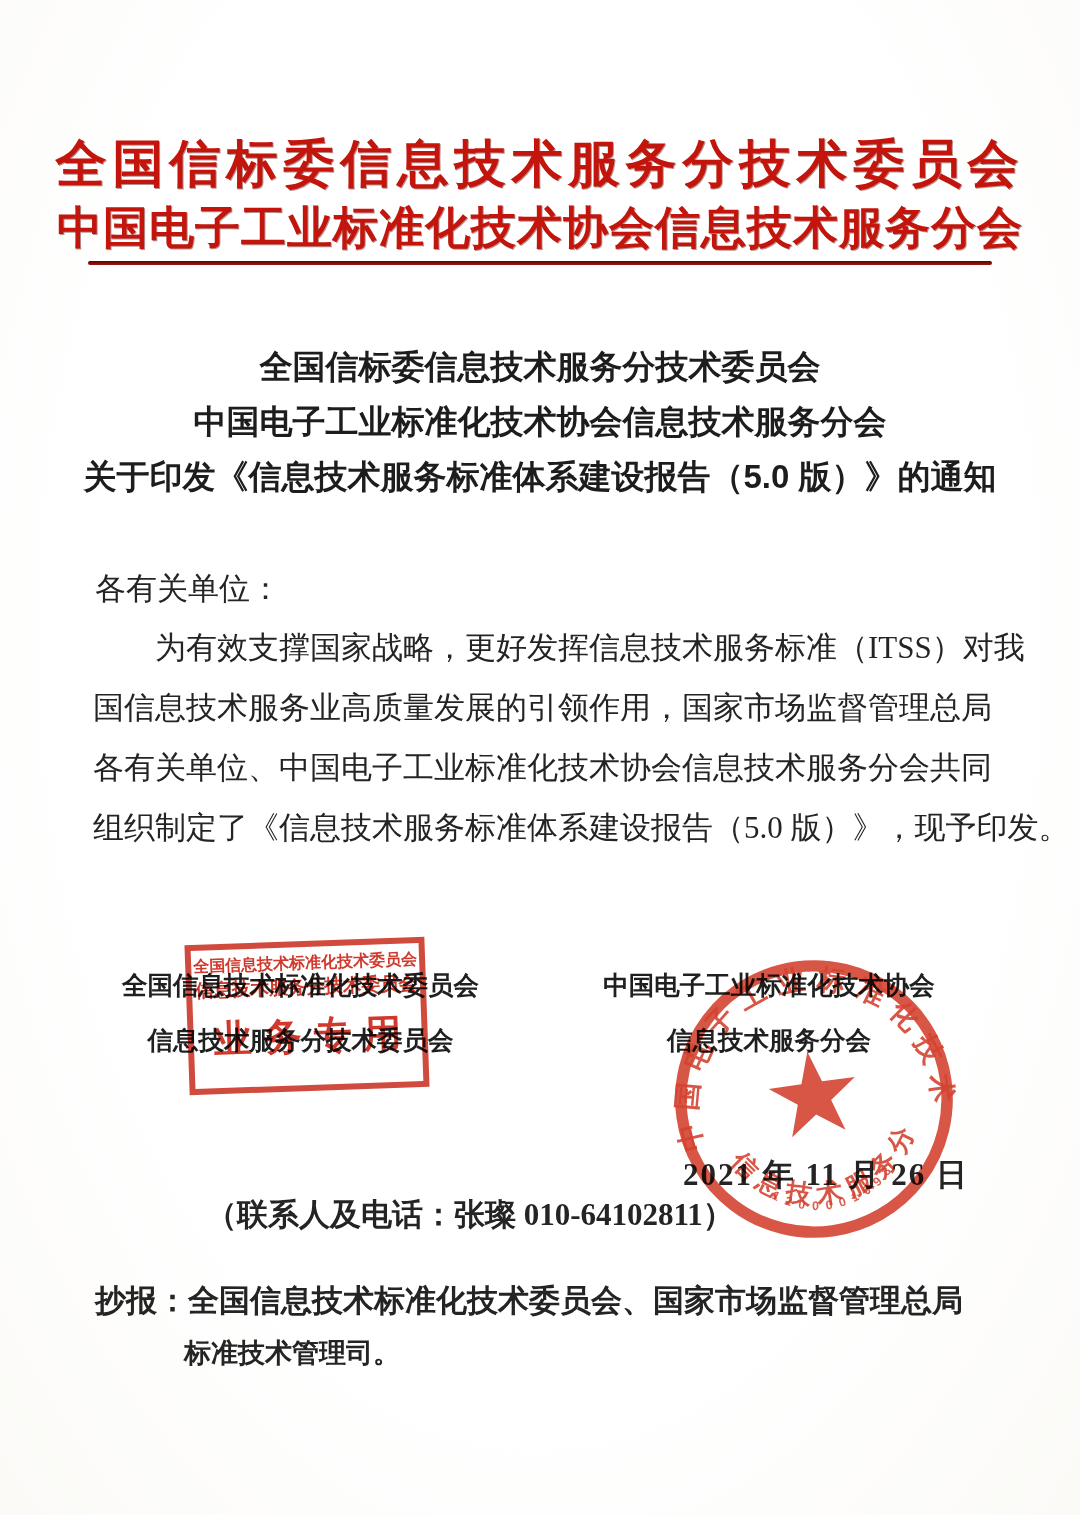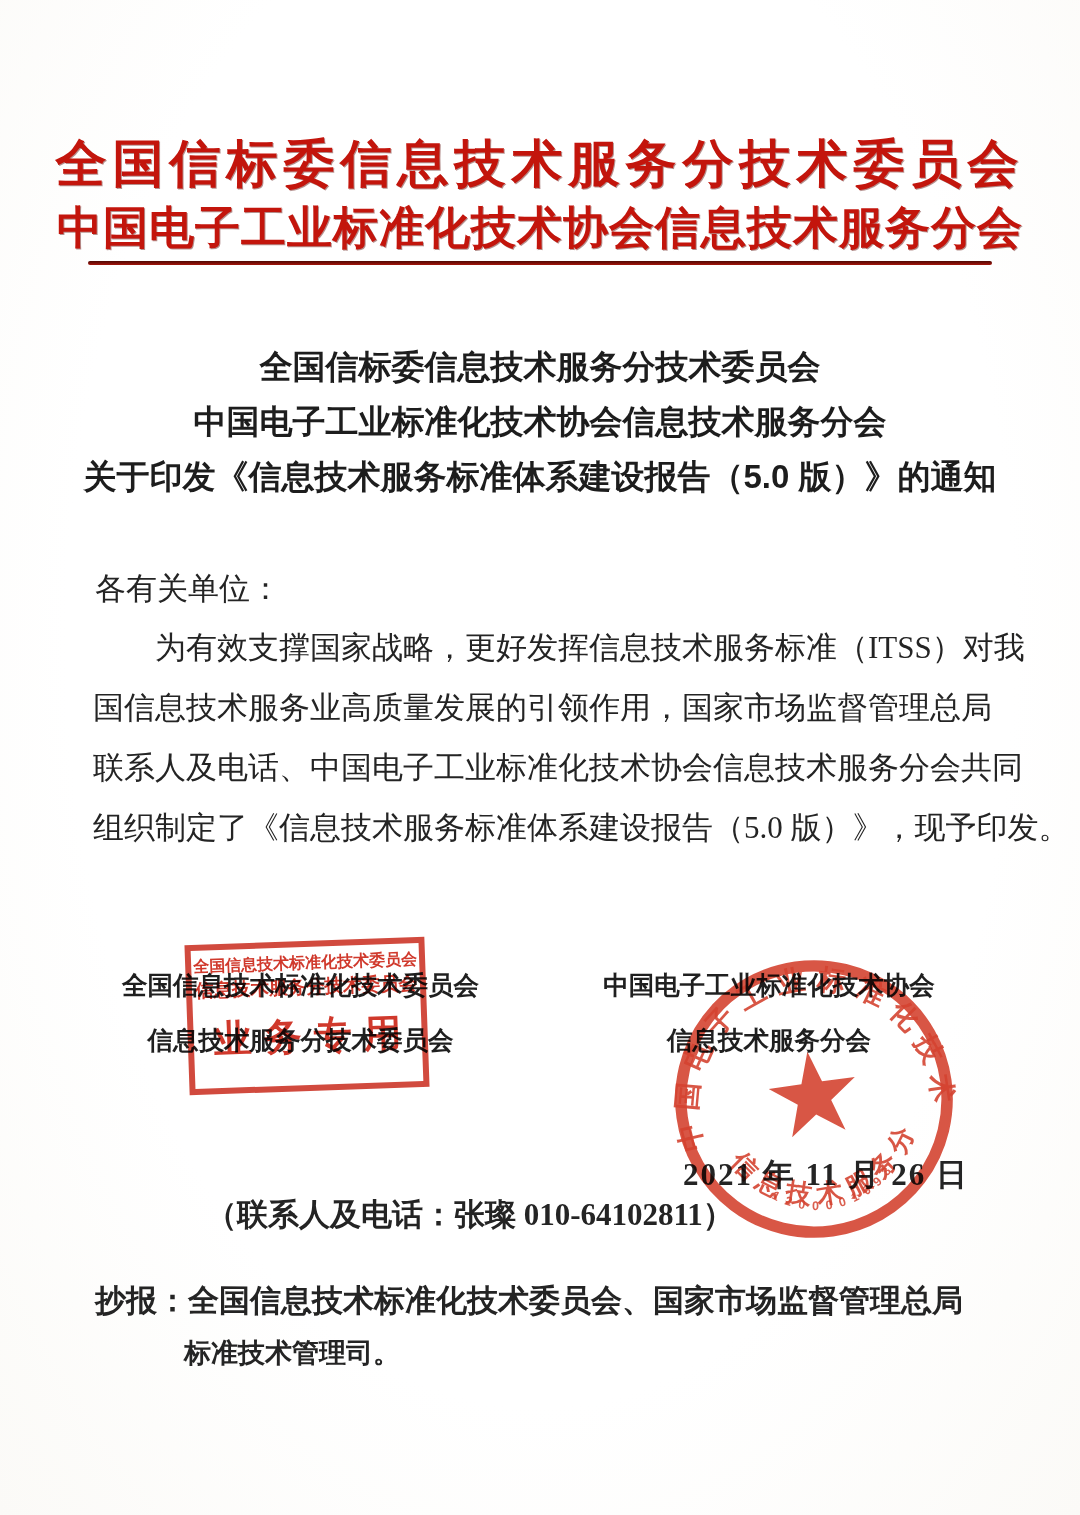--- a/index.html
+++ b/index.html
@@ -161,21 +161,21 @@
   <div class="rule"></div>
 
   <div class="title t1">全国信标委信息技术服务分技术委员会</div>
   <div class="title t2">中国电子工业标准化技术协会信息技术服务分会</div>
   <div class="title t3">关于印发《信息技术服务标准体系建设报告（5.0 版）》的通知</div>
 
   <div class="salutation">各有关单位：</div>
   <div class="para">
     <div class="pline first">为有效支撑国家战略，更好发挥信息技术服务标准（ITSS）对我</div>
     <div class="pline">国信息技术服务业高质量发展的引领作用，国家市场监督管理总局</div>
-    <div class="pline">联系人及电话、中国电子工业标准化技术协会信息技术服务分会共同</div>
+    <div class="pline">各有关单位、中国电子工业标准化技术协会信息技术服务分会共同</div>
     <div class="pline">组织制定了《信息技术服务标准体系建设报告（5.0 版）》，现予印发。</div>
   </div>
 
   <div class="sig sigl1">全国信息技术标准化技术委员会</div>
   <div class="sig sigl2">信息技术服务分技术委员会</div>
   <div class="sig sigr1">中国电子工业标准化技术协会</div>
   <div class="sig sigr2">信息技术服务分会</div>
 
   <div class="date">2021 年 11 月 26 日</div>
   <div class="contact">（联系人及电话：张璨  010-64102811）</div>

